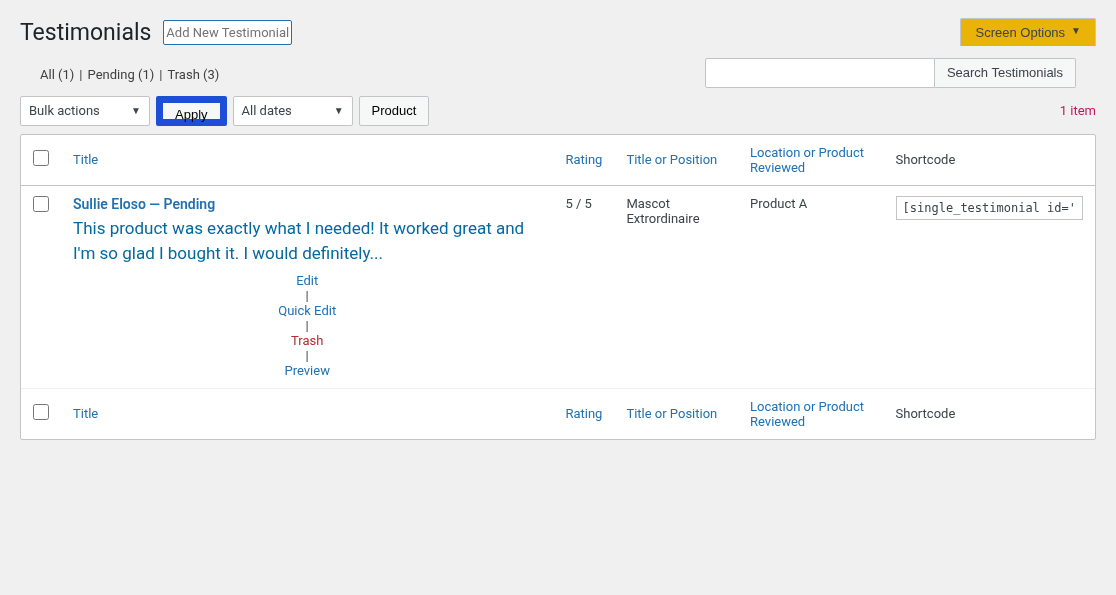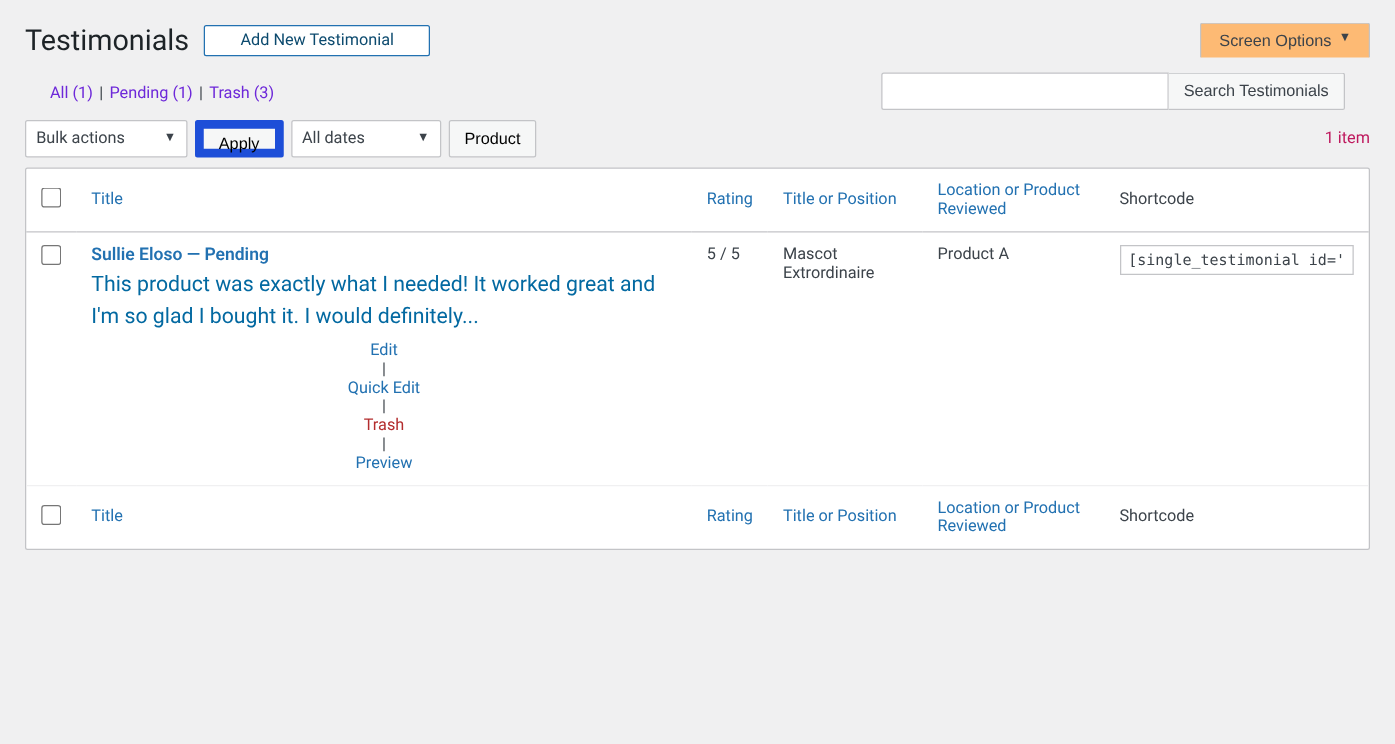--- a/index.html
+++ b/index.html
@@ -23,49 +23,49 @@
     }
     .page-title {
       font-size: 23px;
       font-weight: 400;
       color: #1d2327;
       line-height: 1.3;
     }
     .add-new-btn {
       background: #fff;
       border: 1px solid #2271b1;
-      color: #0c4a6e;
-      padding: 4px 28px;
+      color: #737373;
+      padding: 4px 2px;
       font-size: 13px;
       cursor: pointer;
       border-radius: 2px;
       text-decoration: none;
       white-space: nowrap;
     }
     .screen-options-btn {
-      background: #fdba74;
+      background: #eab308;
       border: 1px solid #c3c4c7;
       border-bottom: none;
       color: #3c434a;
       padding: 6px 14px;
       font-size: 13px;
       cursor: pointer;
       border-radius: 2px 2px 0 0;
       display: flex;
       align-items: flex-start;
       gap: 6px;
     }
     .subsubsub {
       padding: 8px 20px 0 20px;
       display: flex;
       align-items: center;
       gap: 0;
     }
     .subsubsub a {
-      color: #6d28d9;
+      color: #404040;
       text-decoration: none;
       font-size: 13px;
     }
     .subsubsub .sep { margin: 0 5px; color: #3c434a; }
     .search-area {
       display: flex;
       align-items: flex-start;
       gap: 0;
       padding: 4px 20px 0 0;
     }

